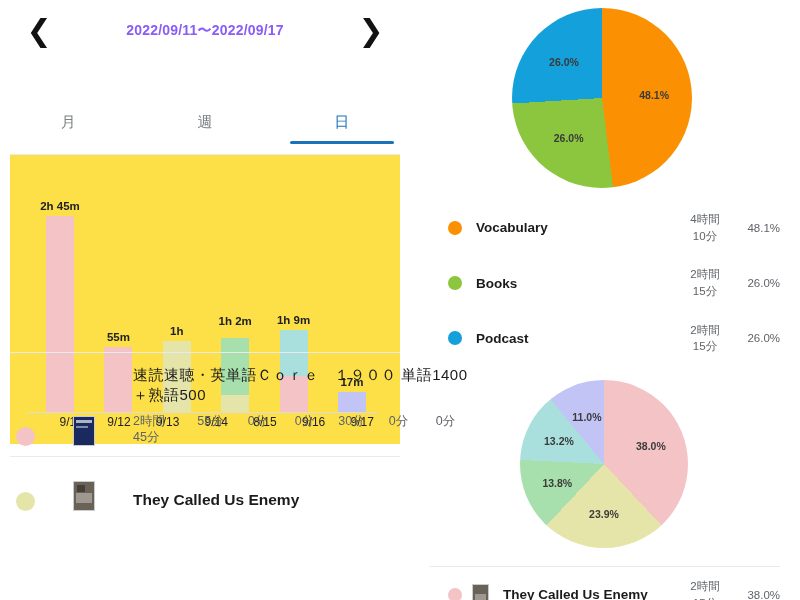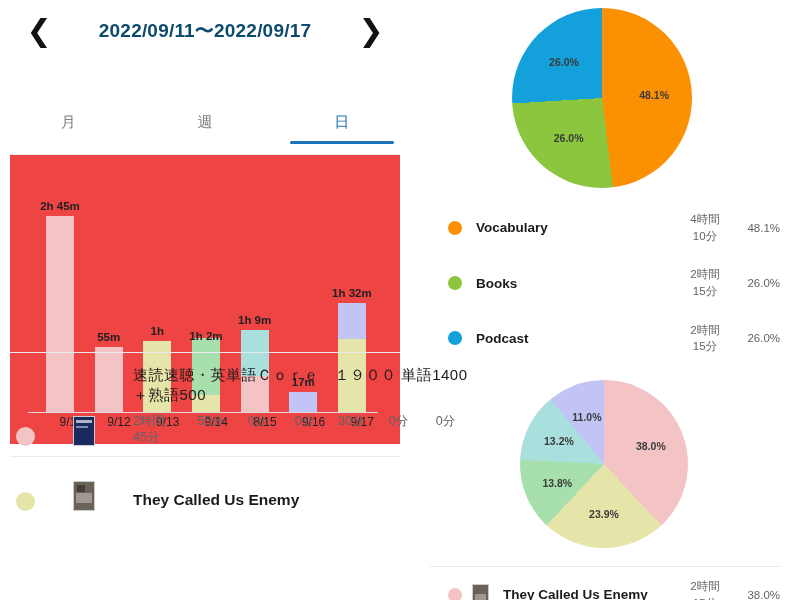--- a/index.html
+++ b/index.html
@@ -18,22 +18,22 @@
   .date-bar {
     height: 46px; display: flex; align-items: center;
     padding: 0 22px; margin-top: 8px;
   }
   .chev {
     font-size: 30px; line-height: 1; font-weight: 700; color: #121212;
     width: 34px; text-align: center; cursor: pointer;
     font-family: "DejaVu Sans", sans-serif;
   }
   .date-label {
-    flex: 1; text-align: center; font-size: 19px; font-weight: 700;
-    letter-spacing: .2px; color: #0c4a6e;
+    flex: 1; text-align: center; font-size: 14px; font-weight: 700;
+    letter-spacing: .2px; color: #8b5cf6;
   }
 
   .selectors { display: flex; align-items: center; height: 40px; padding: 0 22px; }
   .sel { display: flex; align-items: center; font-size: 16px; color: #3c4043; }
   .sel-1 { width: 190px; }
   .sel-2 { flex: 1; justify-content: space-between; padding-right: 36px; }
   .caret {
     width: 0; height: 0; margin-left: 8px;
     border-left: 6px solid transparent; border-right: 6px solid transparent;
     border-top: 7px solid #8a8d91;
@@ -44,21 +44,21 @@
     flex: 1; display: flex; align-items: center; justify-content: center;
     font-size: 15px; color: #7d8084; position: relative; cursor: pointer;
   }
   .tab.active { color: #1a73b8; }
   .tab.active::after {
     content: ""; position: absolute; left: 12%; right: 12%; bottom: 0;
     height: 3px; background: #1a73b8; border-radius: 2px;
   }
 
   .card {
-    margin: 10px 10px 0 10px; background: #ef4444;
+    margin: 10px 10px 0 10px; background: #fde047;
     border-top: 1px solid #e8eaed;
     height: 290px; position: relative;
   }
 
   
   .chart { position: absolute; left: 0; top: 0; width: 390px; height: 270px; }
   .axis {
     position: absolute; left: 18px; right: 22px; bottom: 12px;
     height: 1px; background: #dadce0;
   }
@@ -186,44 +186,37 @@
                 <div class="bseg" style="background: rgb(243, 195, 198); height: 100%;"></div>
               </div>
             </div>
             <div class="bcol">
               <div class="btotal" style="bottom: 75px;">1h</div>
               <div class="bstack" style="height: 71px;">
                 <div class="bseg" style="background: rgb(230, 229, 169); height: 100%;"></div>
               </div>
             </div>
             <div class="bcol">
-              <div class="btotal" style="bottom: 70px;">1h 2m</div>
+              <div class="btotal" style="bottom: 85px;">1h 2m</div>
               <div class="bstack" style="height: 74px;">
                 <div class="bseg" style="background: rgb(168, 224, 173); height: 77.4194%;"></div>
                 <div class="bseg" style="background: rgb(230, 229, 169); height: 22.5806%;"></div>
               </div>
             </div>
             <div class="bcol">
               <div class="btotal" style="bottom: 86px;">1h 9m</div>
               <div class="bstack" style="height: 82px;">
                 <div class="bseg" style="background: rgb(169, 224, 221); height: 56.5217%;"></div>
                 <div class="bseg" style="background: rgb(243, 195, 198); height: 43.4783%;"></div>
               </div>
             </div>
             <div class="bcol">
               <div class="btotal" style="bottom: 24px;">17m</div>
               <div class="bstack" style="height: 20px;">
                 <div class="bseg" style="background: rgb(195, 196, 246); height: 100%;"></div>
-              </div>
-            </div>
-            <div class="bcol">
-              <div class="btotal" style="bottom: 113px;">1h 32m</div>
-              <div class="bstack" style="height: 109px;">
-                <div class="bseg" style="background: rgb(195, 196, 246); height: 32.6087%;"></div>
-                <div class="bseg" style="background: rgb(230, 229, 169); height: 67.3913%;"></div>
               </div>
             </div>
           </div>
         <div class="axis"></div>
         <div class="xlabels" id="xlabels">
             <div class="xlab">9/11</div>
             <div class="xlab">9/12</div>
             <div class="xlab">9/13</div>
             <div class="xlab">9/14</div>
             <div class="xlab">8/15</div>

